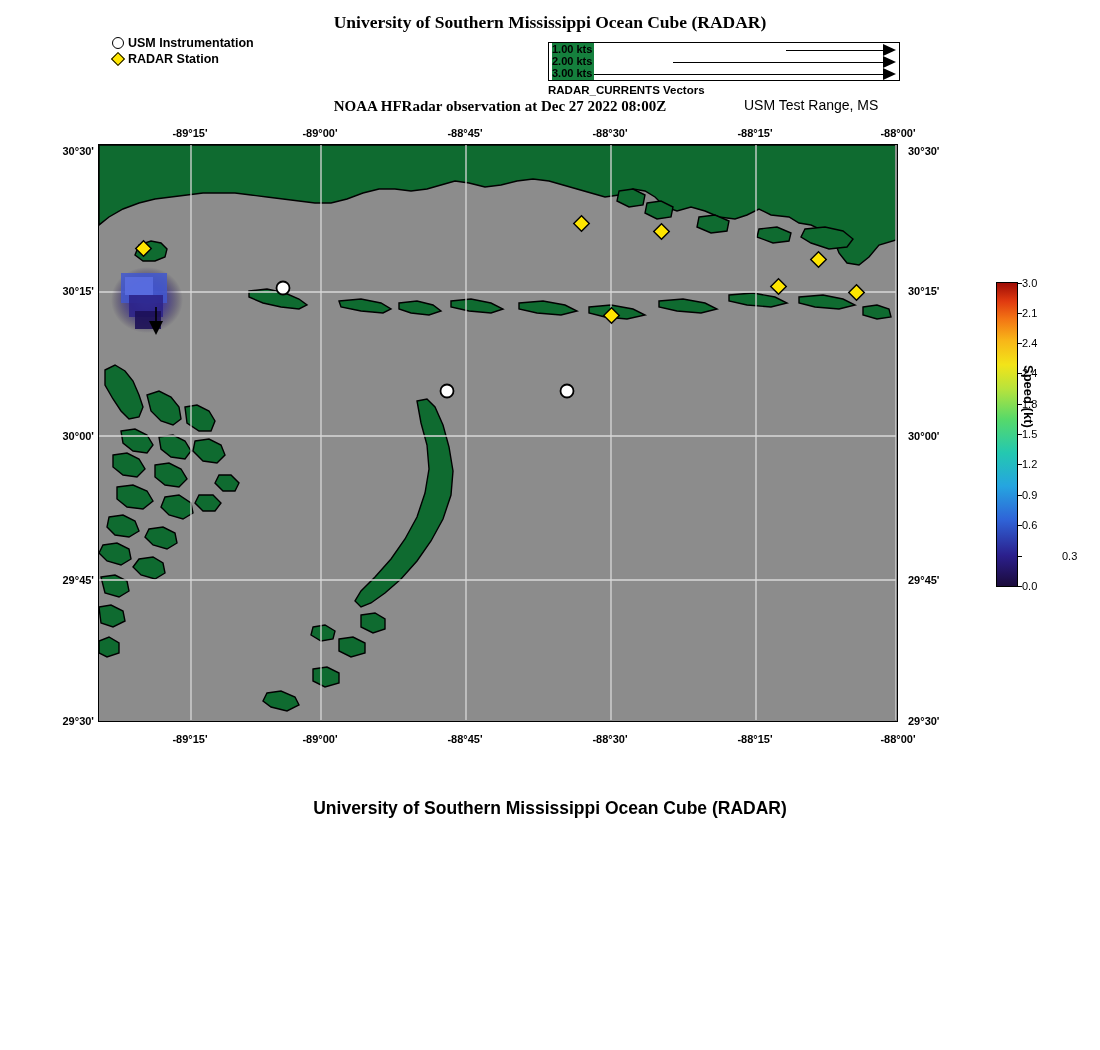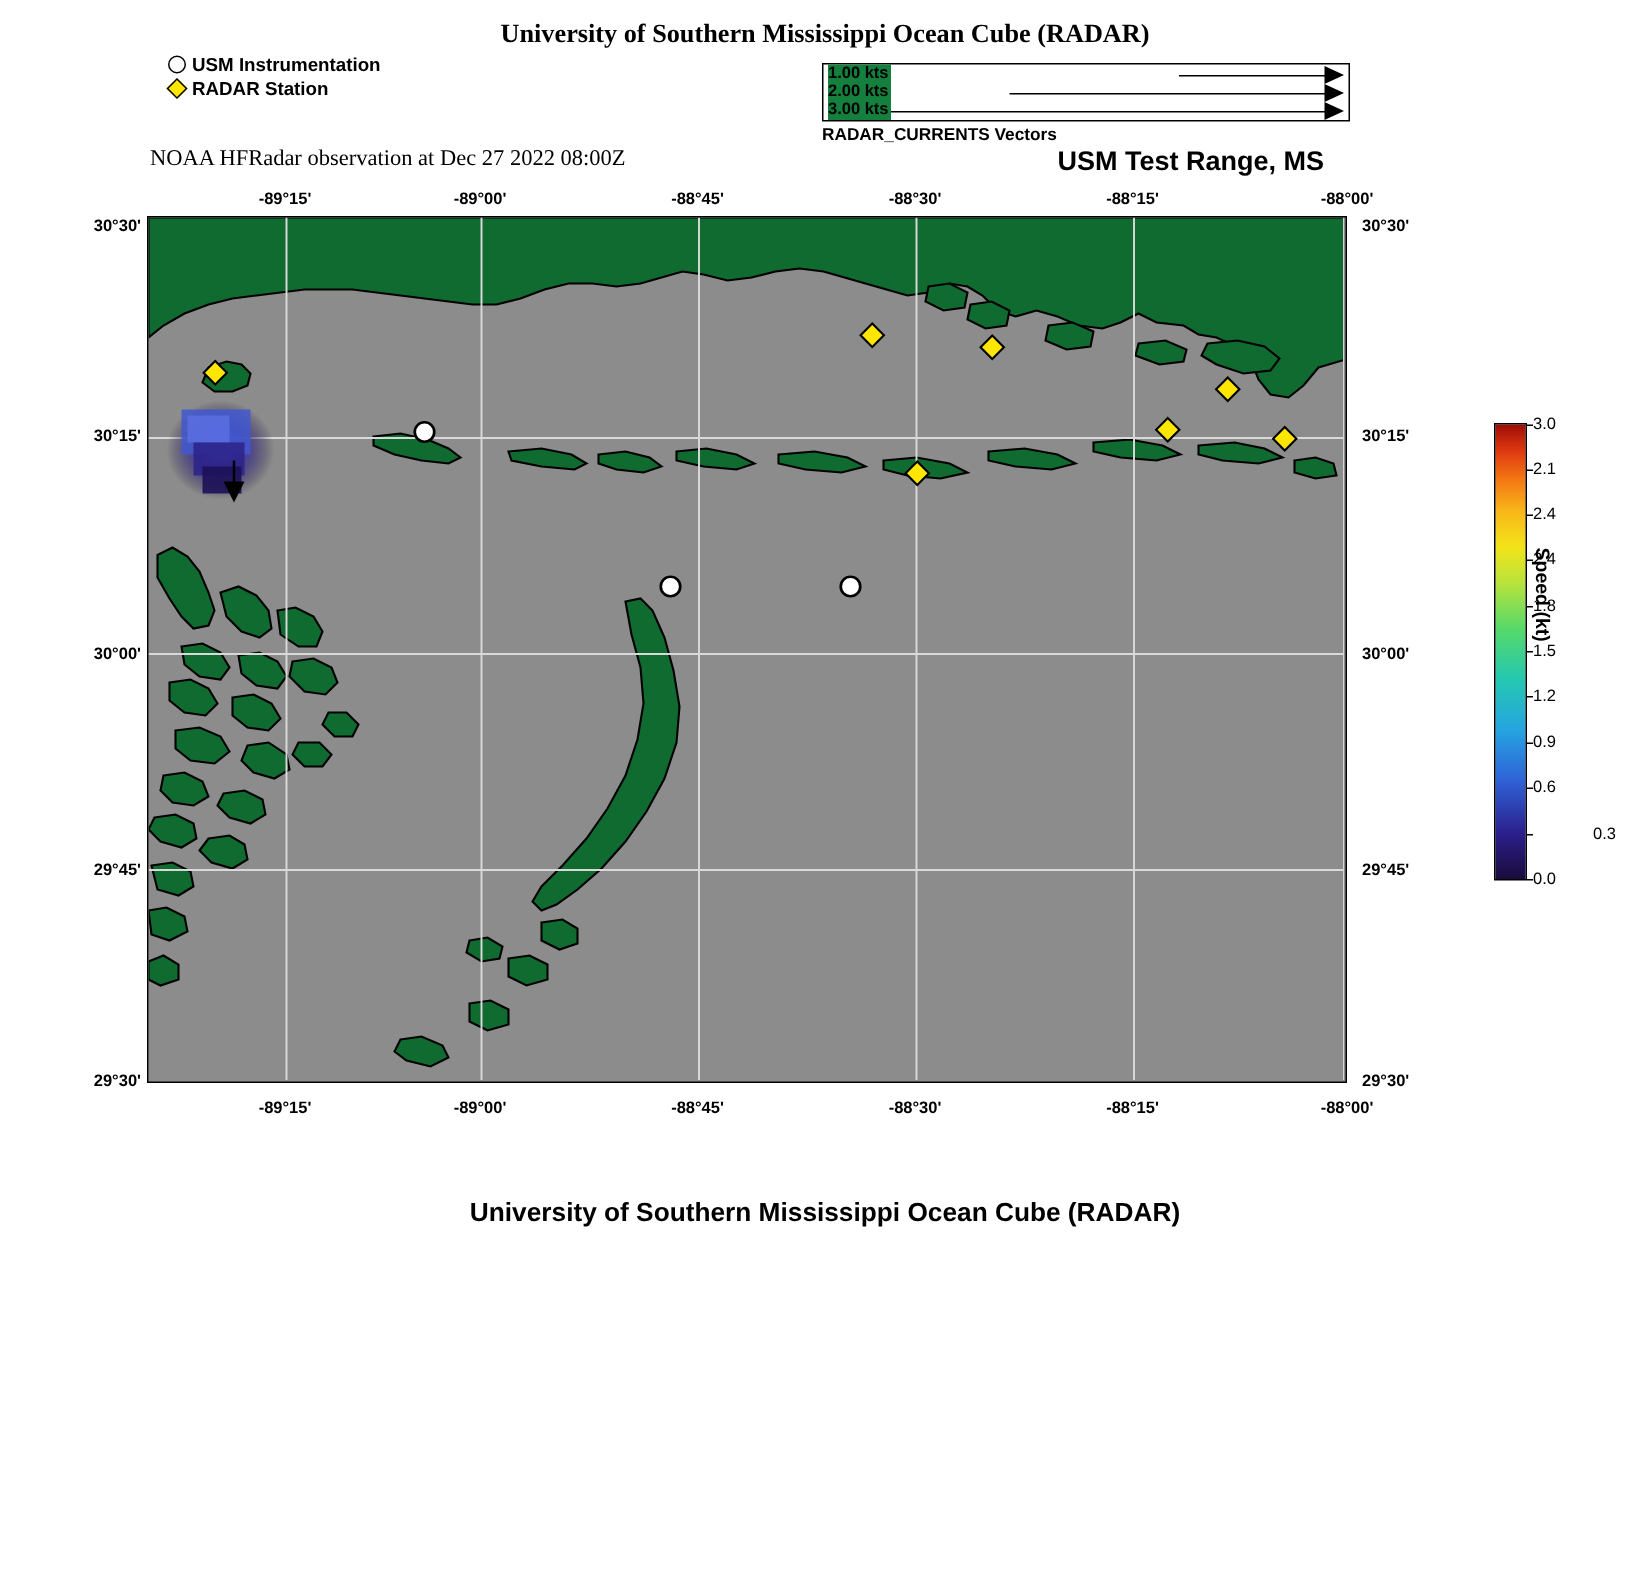--- a/index.html
+++ b/index.html
@@ -28,31 +28,31 @@
   #bottom-title {
     left: 0; top: 798px; width: 1100px;
     text-align: center;
     font-family: "Liberation Sans", sans-serif;
     font-weight: bold;
     font-size: 17.5px;
     color: #000;
   }
   #obs-title {
     left: 100px; top: 98px; width: 800px;
-    text-align: left;
+    text-align: center;
     font-family: "Liberation Serif", serif;
+    font-weight: bold;
+    font-size: 15px;
+    color: #000;
+  }
+  #range-label {
+    left: 744px; top: 97px;
+    font-family: "Liberation Sans", sans-serif;
     font-weight: normal;
-    font-size: 15px;
-    color: #000;
-  }
-  #range-label {
-    left: 705px; top: 97px;
-    font-family: "Liberation Sans", sans-serif;
-    font-weight: bold;
-    font-size: 18px;
+    font-size: 14px;
     color: #000;
   }
 
   
   #marker-legend { left: 110px; top: 36px; }
   .legend-row {
     display: flex;
     align-items: center;
     height: 15px;
     margin-bottom: 1px;

